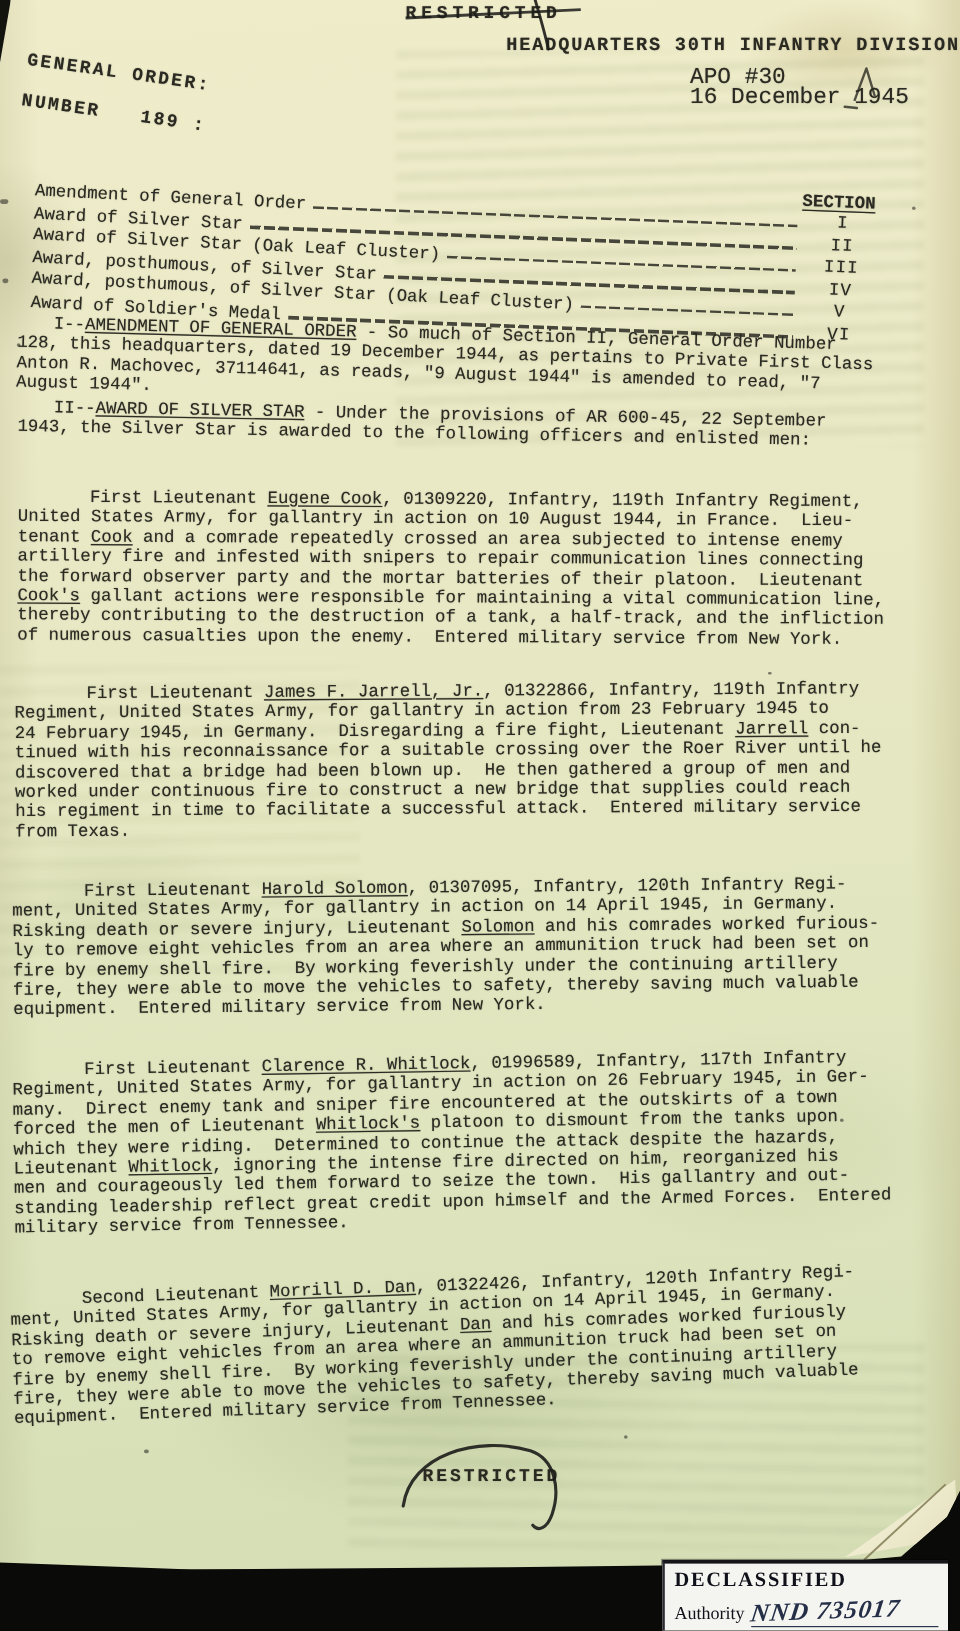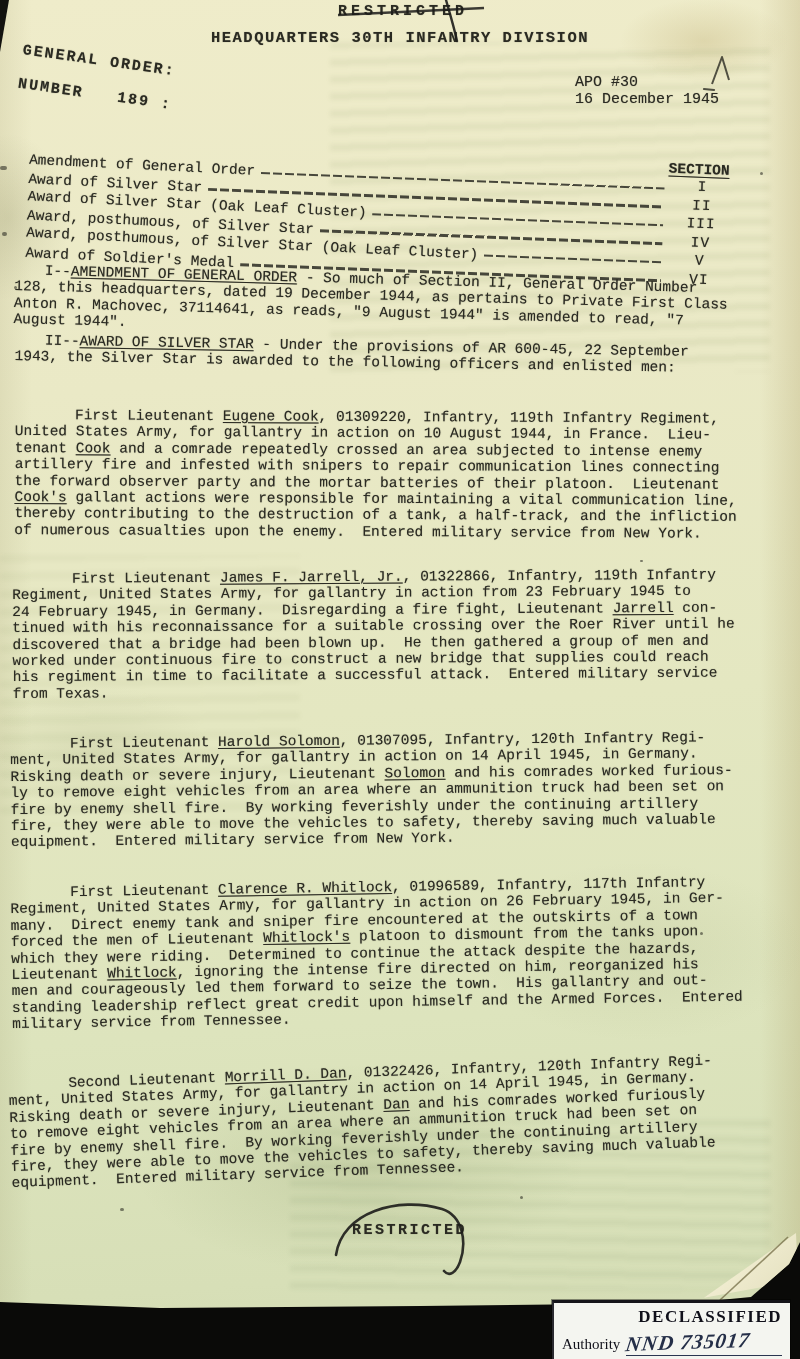--- a/index.html
+++ b/index.html
@@ -38,29 +38,29 @@
     clip-path:polygon(96% 4%, 4% 94%, 98% 70%); }
 
   
   .ink { color:#2a2a22; text-shadow:0 0 1px rgba(45,45,35,.5); }
   u { text-underline-offset:2px; }
 
   .stamp { position:absolute; font-weight:bold; font-size:15px; letter-spacing:4px; }
   .stamp-top { left:338px; top:3px; }
   .stamp-bottom { left:352px; top:1222px; letter-spacing:2.5px; }
 
-  .doc-title { position:absolute; left:0; top:29px; width:800px; text-align:center;
+  .doc-title { position:absolute; left:0; top:29px; width:800px; text-align:right;
     font-weight:bold; font-size:15.5px; letter-spacing:1.5px; }
 
   .go-block { position:absolute; left:24px; top:42px; transform:rotate(8deg); transform-origin:left top;
     font-weight:bold; font-size:15px; letter-spacing:2px; }
   .go-line2 { margin-top:17px; }
   .go-number-value { margin-left:34px; }
 
-  .apo-block { position:absolute; left:575px; top:74px; font-size:15px; line-height:17px; }
+  .apo-block { position:absolute; left:575px; top:56px; font-size:19px; line-height:17px; }
 
   
   .toc { position:absolute; left:30px; top:136px; width:702px; transform:rotate(2.2deg); transform-origin:left top;
     font-size:14.5px; }
   .toc-section-header { display:block; margin-left:auto; margin-right:-8px; width:80px; text-align:center;
     font-weight:bold; text-decoration:underline; text-underline-offset:3px; margin-bottom:2px; }
   .toc-row { display:flex; align-items:flex-end; margin-bottom:3.5px; line-height:15px; }
   .toc-label { white-space:nowrap; transform:rotate(.6deg); }
   .toc-leader { flex:1; height:2.5px; margin:0 10px 4px 6px; opacity:.85;
     background:repeating-linear-gradient(90deg,#2a2a22 0 9px, transparent 9px 12px); }
@@ -78,21 +78,21 @@
   .para-dan      { left:8px;  top:1077px; width:764px; transform:rotate(-2deg);  text-indent:60px; }
 
   
   .pen-overlay { position:absolute; inset:0; pointer-events:none; }
 
   
   .sticker { position:absolute; left:552px; top:1300px; width:238px; height:70px;
     background:#f4f5f0; border-top:3px solid #15151a; border-left:2px solid #2a2a30;
     box-shadow:0 0 0 1px rgba(0,0,0,.4);
     font-family:"Liberation Serif","DejaVu Serif",serif; color:#10101a; padding:4px 8px 0 8px; }
-  .sticker-title { text-align:right; font-weight:bold; font-size:17px; letter-spacing:1.5px; }
+  .sticker-title { text-align:left; font-weight:bold; font-size:17px; letter-spacing:1.5px; }
   .sticker-auth { display:flex; align-items:baseline; margin-top:3px; font-size:15px; }
   .sticker-auth-line { flex:1; border-bottom:1.5px solid #2a3550; margin-left:6px; }
   .handwriting { font-style:italic; font-weight:bold; font-size:21px; color:#252f48;
     transform:skew(-10deg) rotate(-2deg); display:inline-block; letter-spacing:1px; }
 </style>
 </head>
 <body>
 
 <div class="scene">
 

